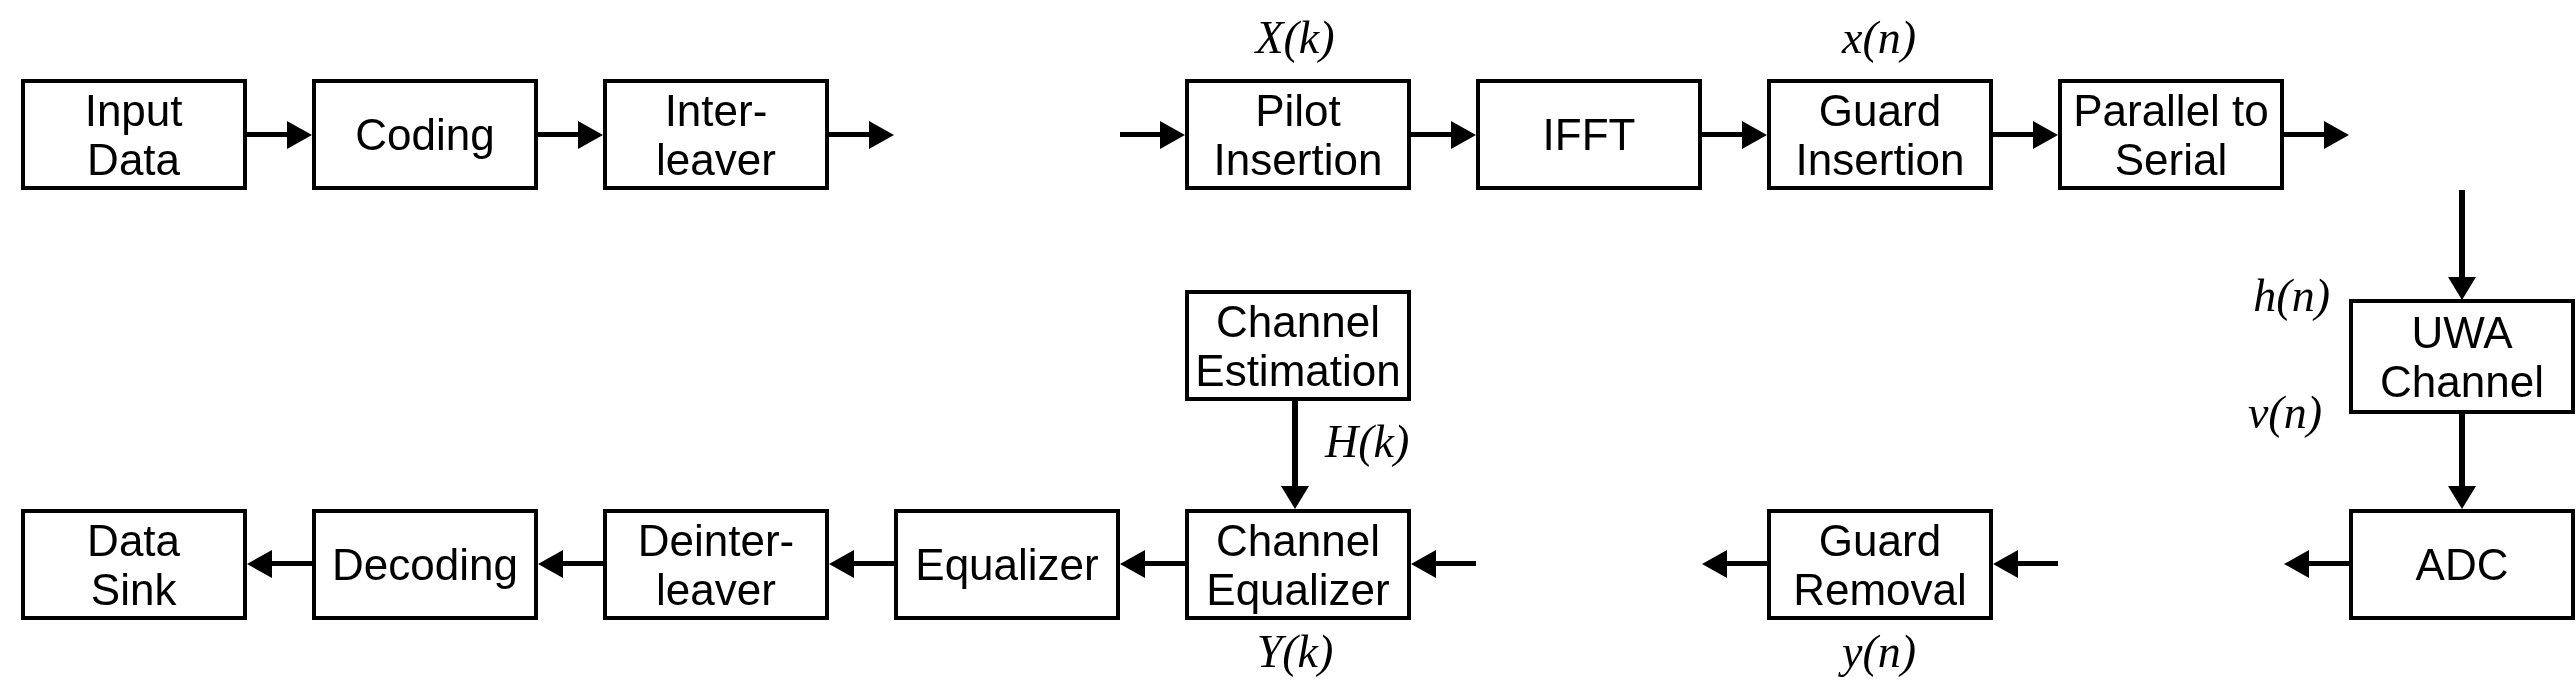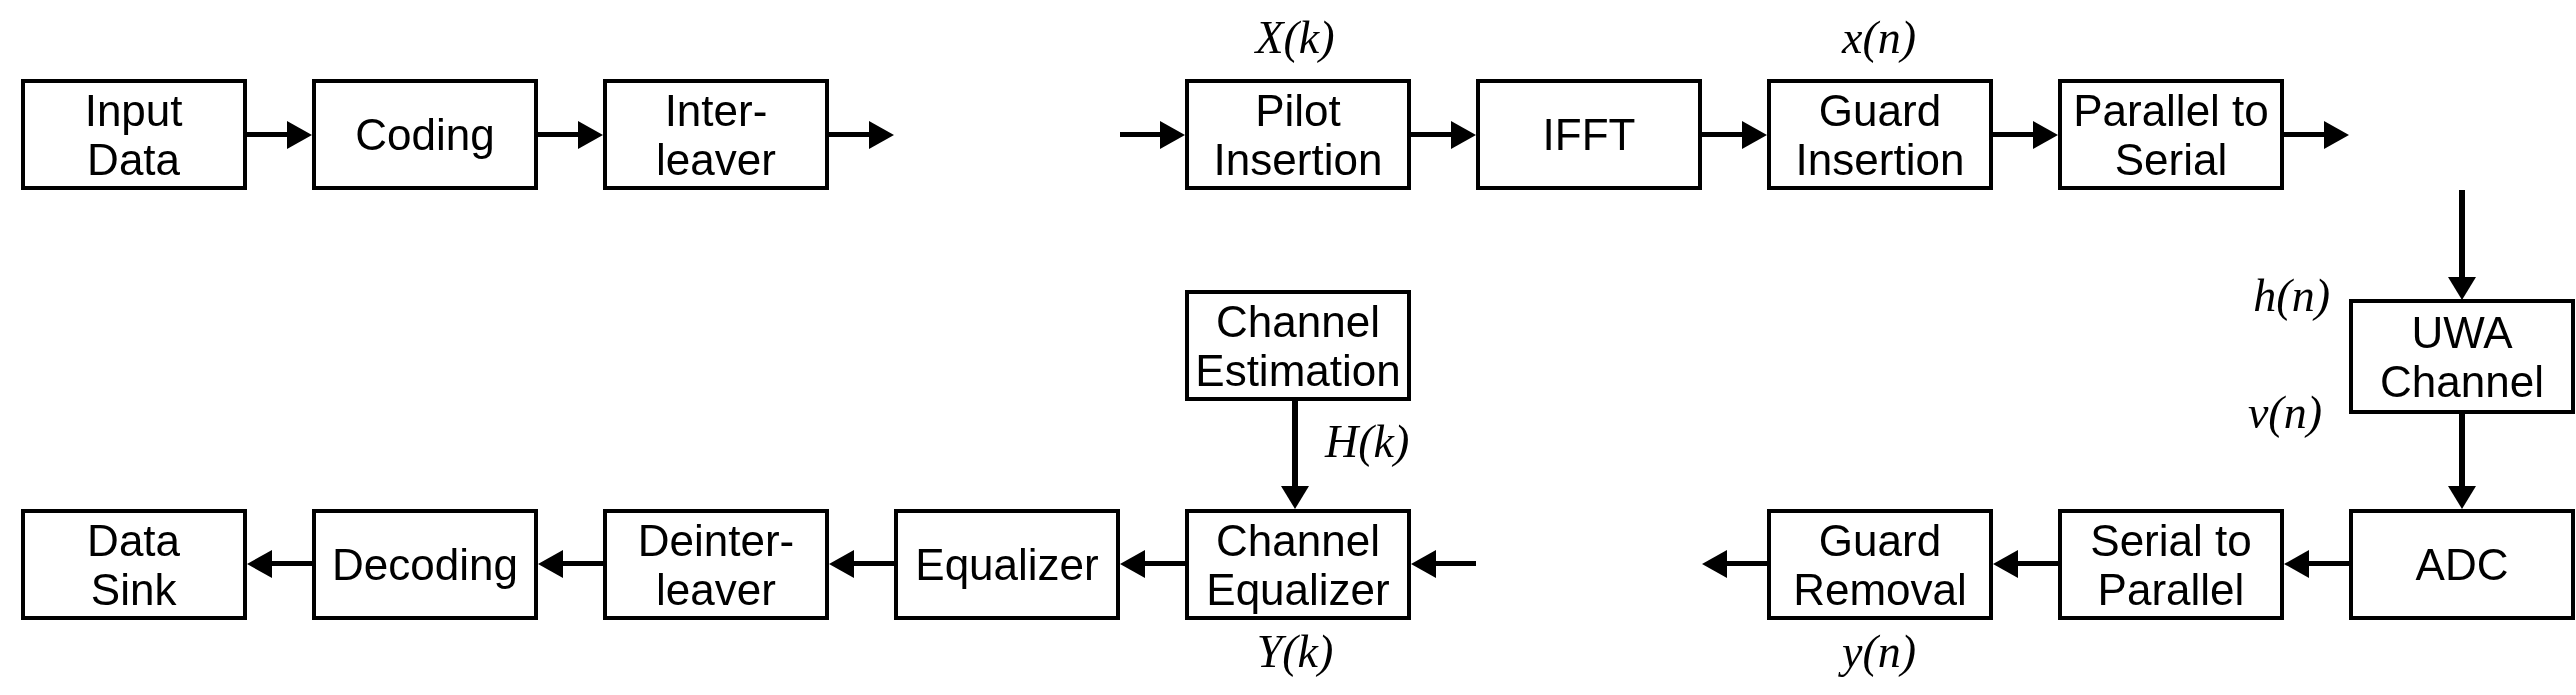--- a/index.html
+++ b/index.html
@@ -104,22 +104,20 @@
   <div class="box" style="left:20.6px;   top:509px">Data
 Sink</div>
   <div class="box" style="left:312px;  top:509px">Decoding</div>
   <div class="box" style="left:603px;  top:509px">Deinter-
 leaver</div>
   <div class="box" style="left:894px; top:509px">Equalizer</div>
   <div class="box" style="left:1185px; top:509px">Channel
 Equalizer</div>
   <div class="box" style="left:1767px; top:509px">Guard
 Removal</div>
-  <div class="box" style="left:2058px; top:509px">Serial to
-Parallel</div>
   <div class="box" style="left:2349px; top:509px">ADC</div>
 
   <div class="arrow-h" style="left:247px;  top:120px; width:65px">
     <i class="shaft-h"></i>
       <i class="tip-right"></i>
   </div>
   <div class="arrow-h" style="left:538px;  top:120px; width:65px">
     <i class="shaft-h"></i>
       <i class="tip-right"></i>
   </div>

